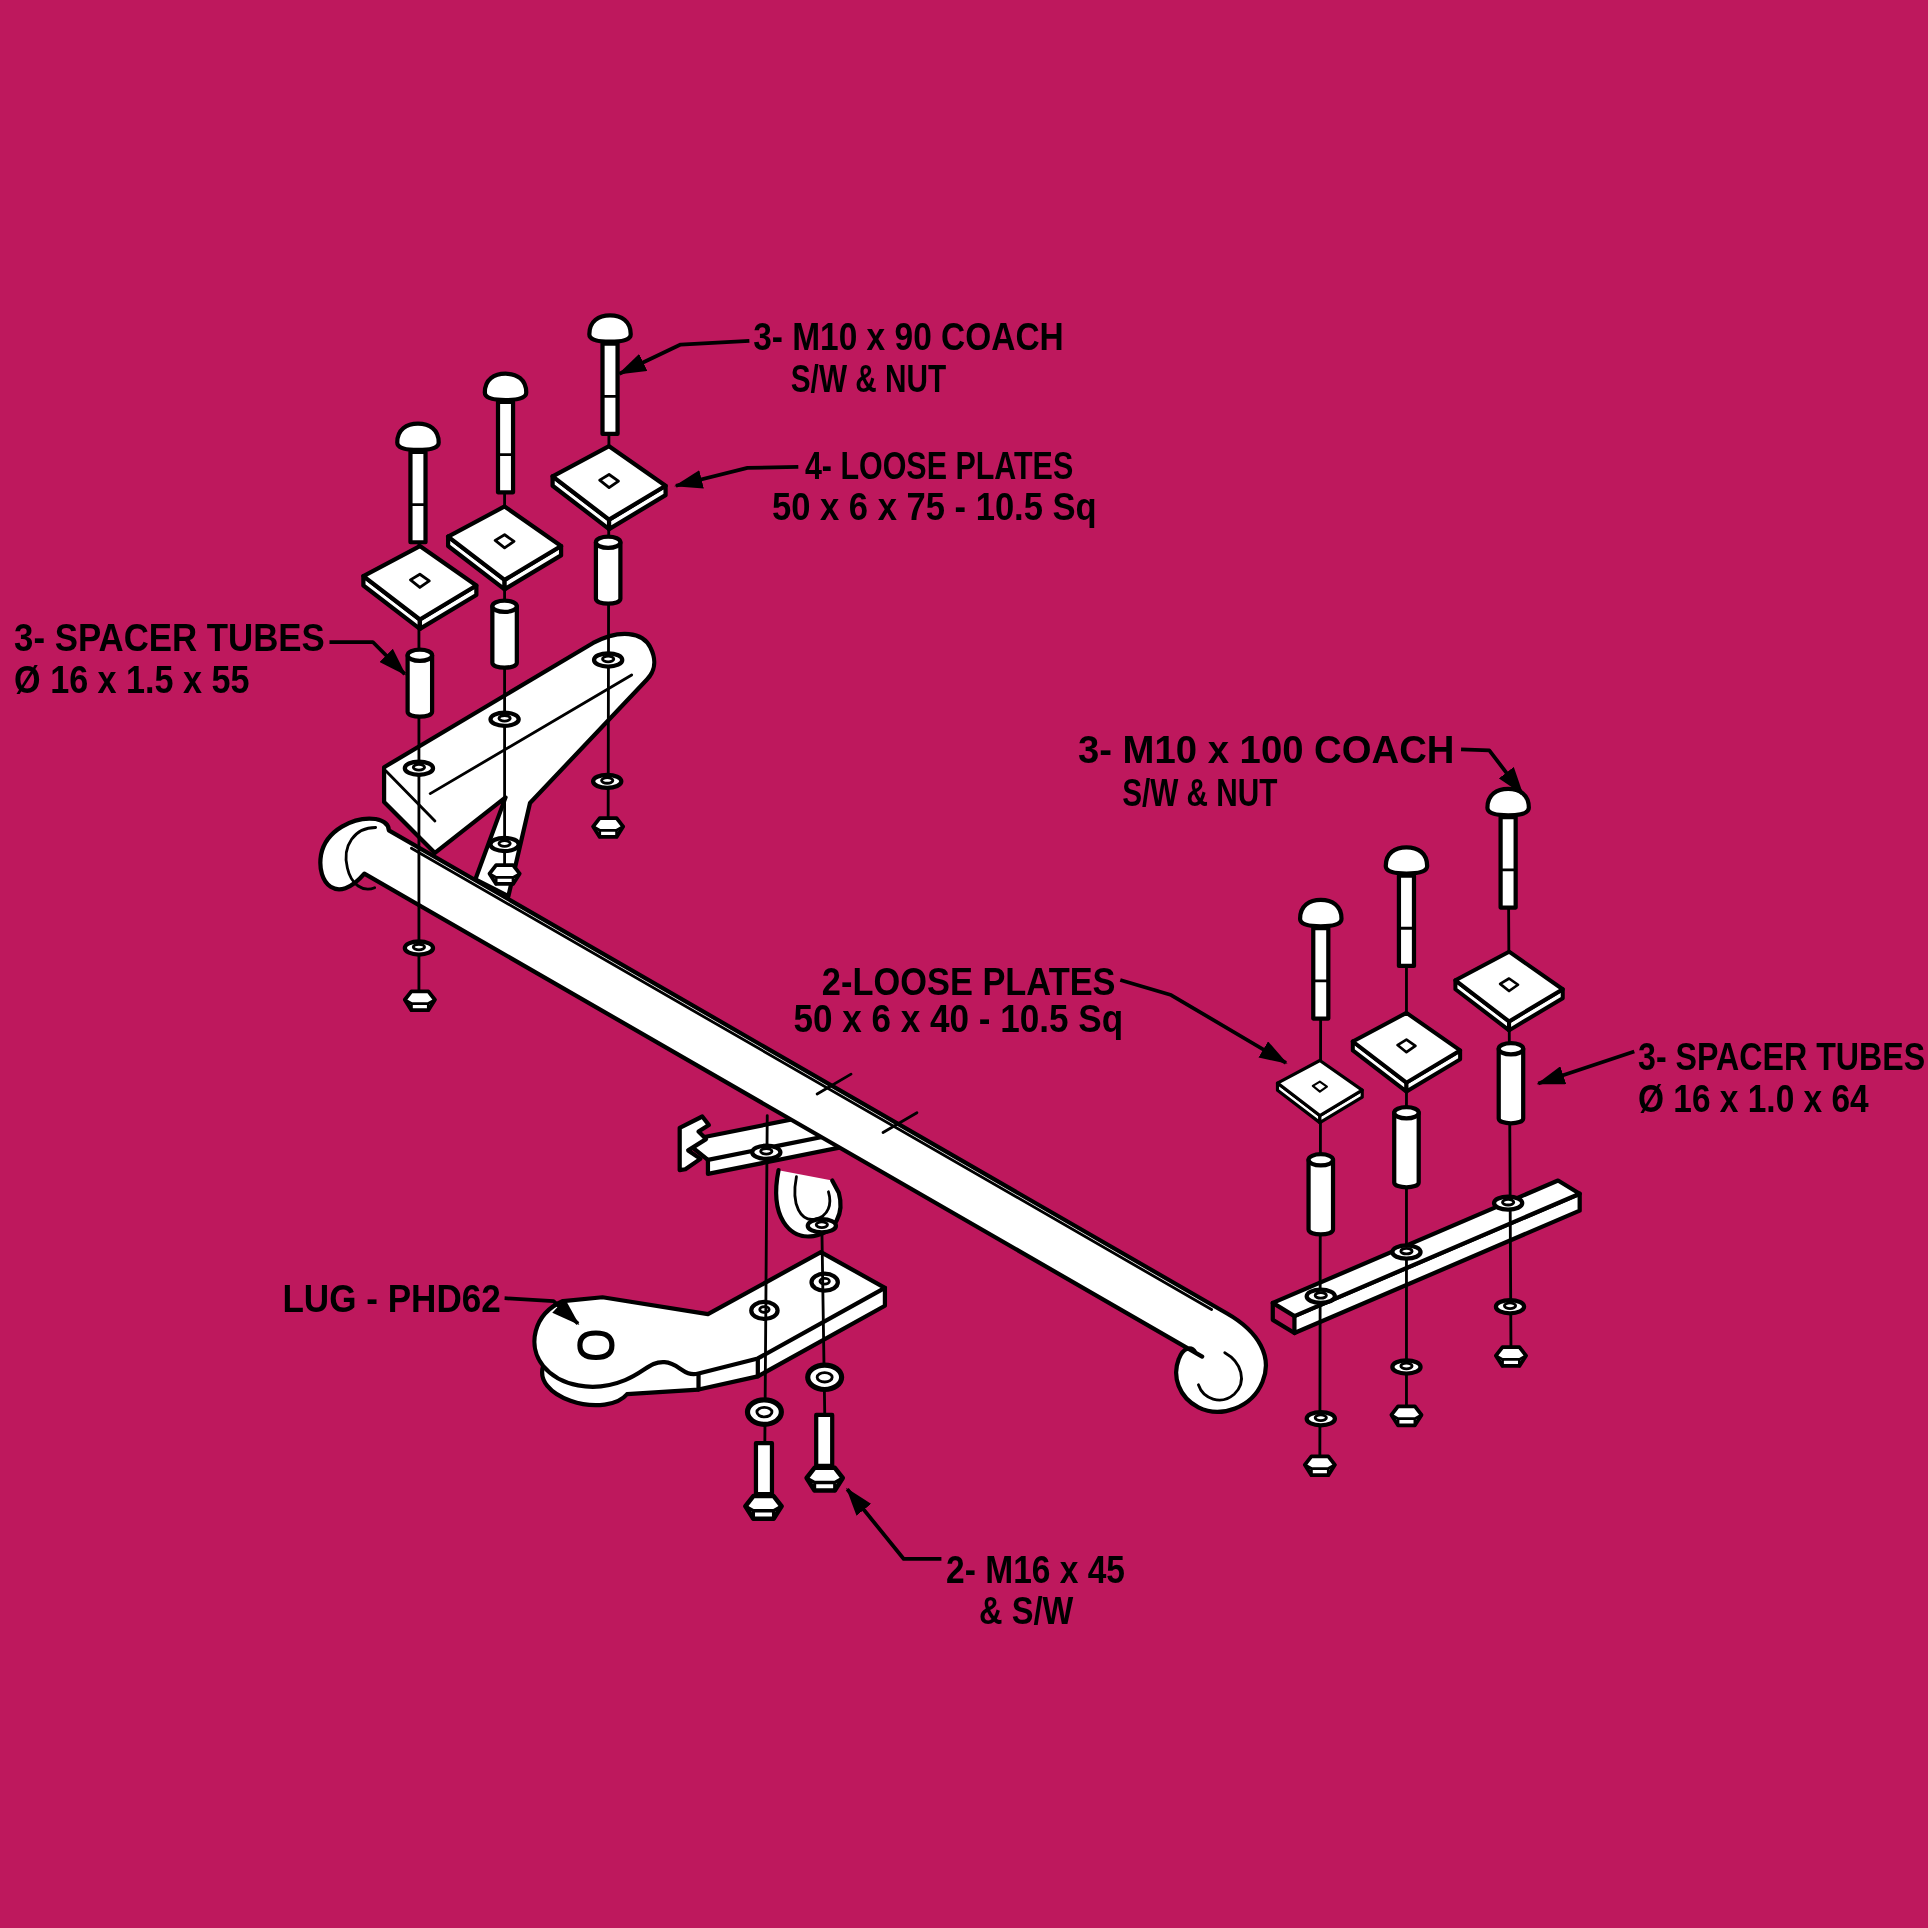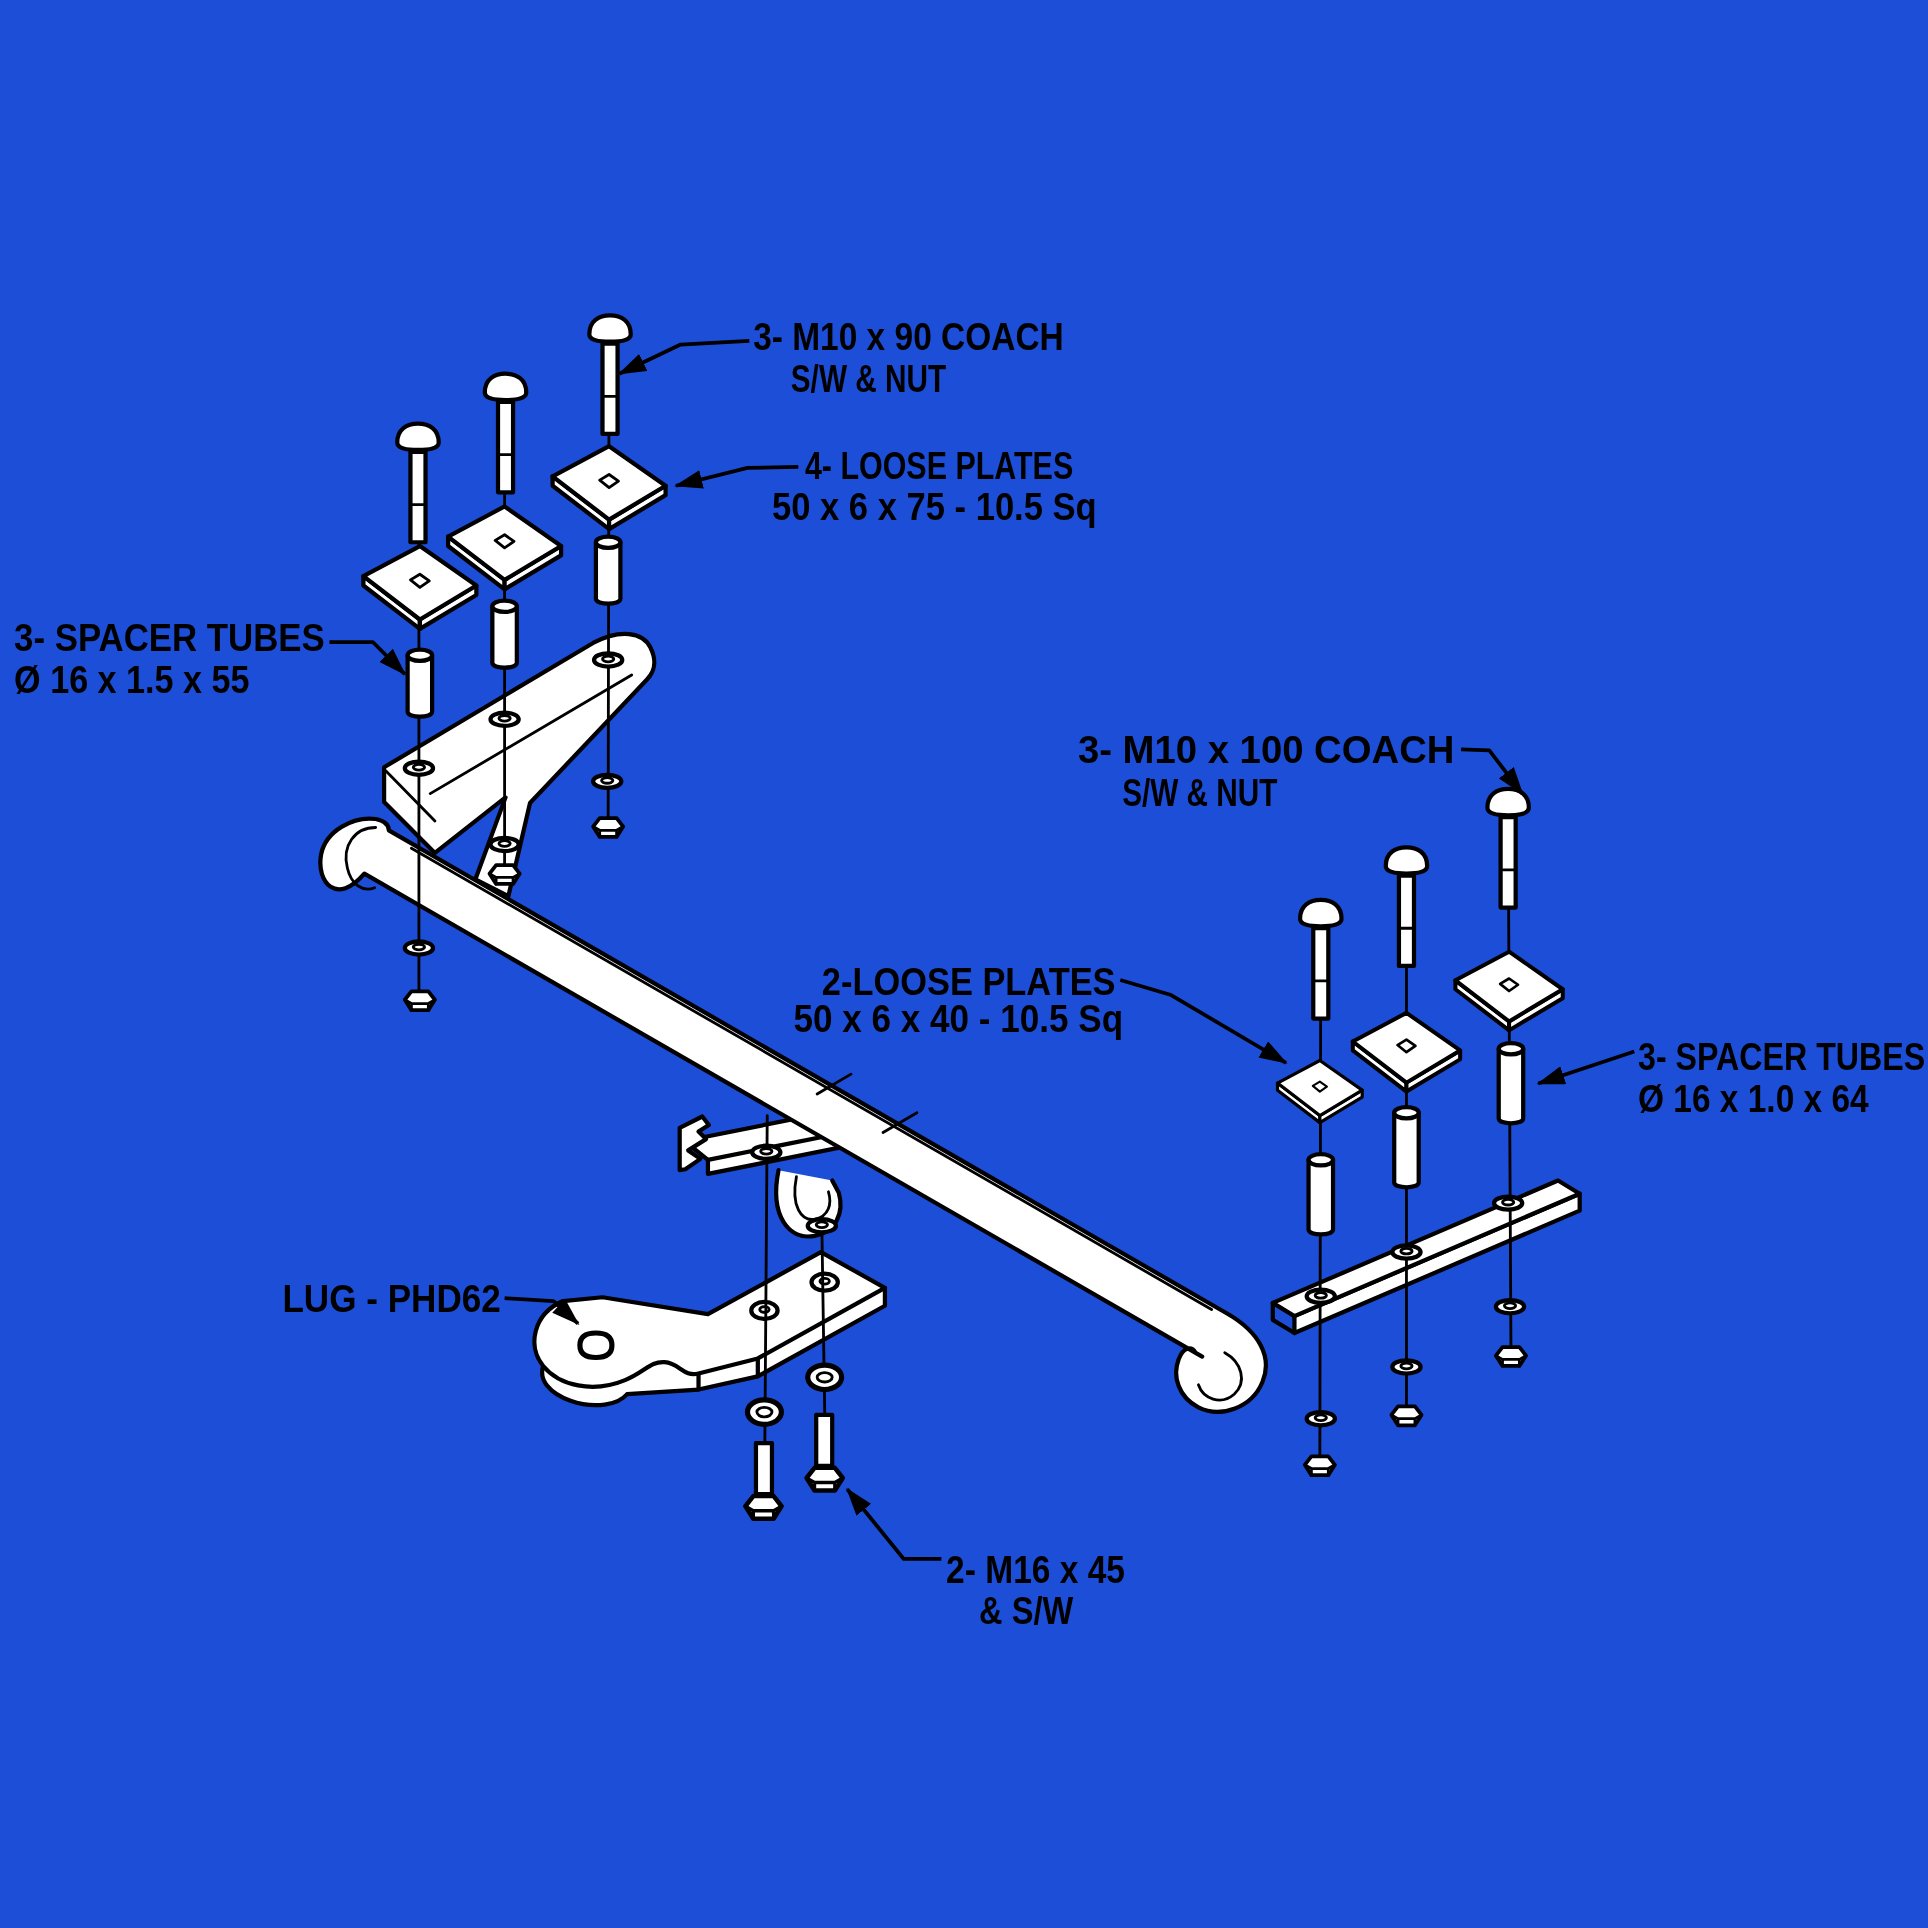--- a/index.html
+++ b/index.html
@@ -1,16 +1,16 @@
 <!DOCTYPE html>
 <html style="font-size:15px"><head>
 <meta charset="utf-8">
 <style>
   html,body{margin:0;padding:0;background:#ffffff;}
-  .stage{position:relative;width:1928px;height:1928px;background:#1d4ed8;overflow:hidden;
+  .stage{position:relative;width:1928px;height:1928px;background:#be185d;overflow:hidden;
          font-family:"Liberation Sans",sans-serif;text-align:center;}
   svg{display:block;}
   .ln{fill:none;stroke:#000;stroke-width:4.5;stroke-linejoin:round;stroke-linecap:round;}
   .fw{fill:#fff;stroke:#000;stroke-width:4.5;stroke-linejoin:round;stroke-linecap:round;}
   .thin{fill:none;stroke:#000;stroke-width:3;stroke-linejoin:round;stroke-linecap:round;}
   .thick{stroke-width:5.5;}
   .leader{fill:none;stroke:#000;stroke-width:4;stroke-linejoin:round;marker-end:url(#arrow);}
   .lbl{font-family:"Liberation Sans",sans-serif;font-weight:700;font-size:42px;fill:#000;}
 </style>
 </head>

